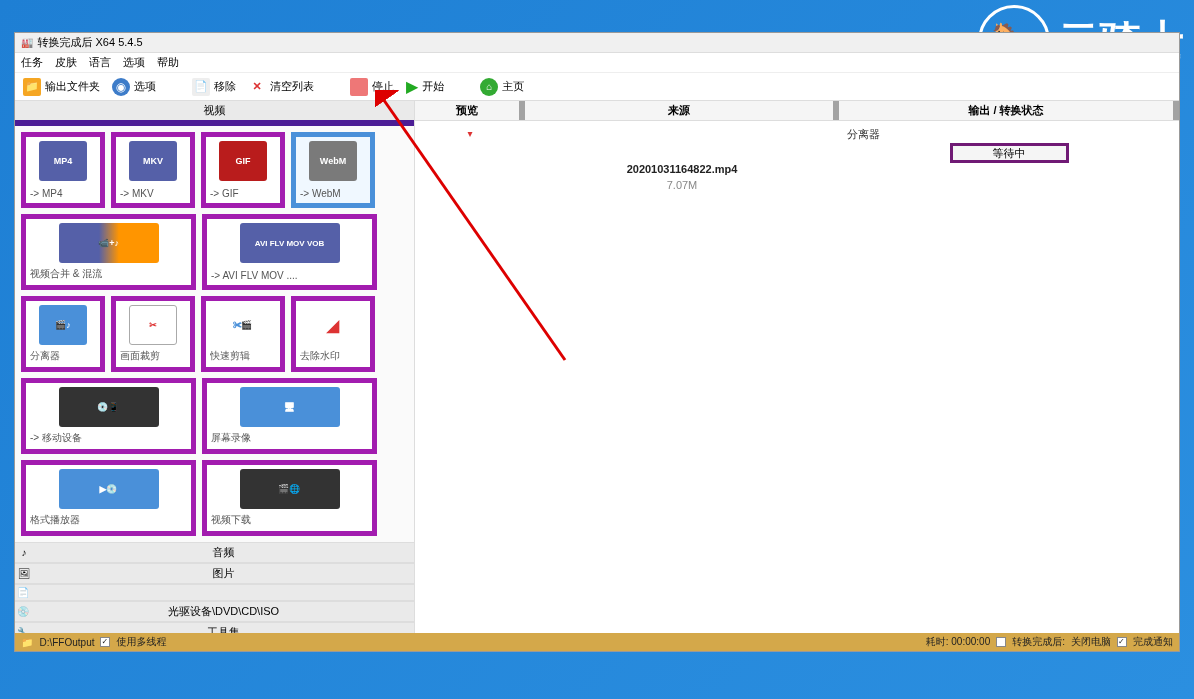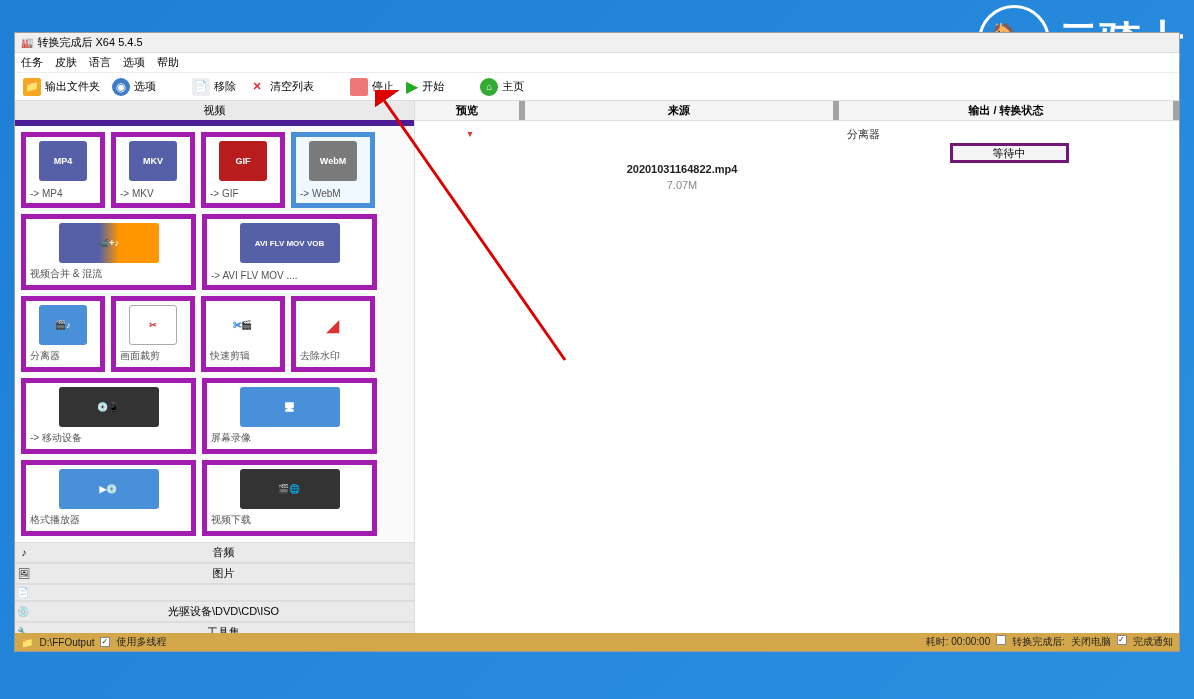--- a/index.html
+++ b/index.html
@@ -58,21 +58,21 @@
 .queue-rows { flex: 1; overflow: auto; }
 .queue-row { display: flex; padding: 4px 0; }
 .cell { font-size: 11px; text-align: center; padding: 2px; }
 .cell .fname { font-weight: bold; color: #222; margin-top: 36px; }
 .cell .fsize { color: #888; margin-top: 4px; }
 .red-arrow-icon { font-size: 10px; color: #d33; }
 .status-cell { background: #f5f5f5; border: 3px solid #701a75; padding: 1px 40px; }
 .separator-label { text-align: left; padding-left: 6px; color: #333; }
 .status-bar { height: 18px; background: #d4a84a; display: flex; align-items: center; font-size: 10px; padding: 0 6px; color: #222; }
 .status-left { display: flex; align-items: center; gap: 6px; }
-.status-right { margin-left: auto; display: flex; align-items: flex-start; gap: 6px; }
+.status-right { margin-left: auto; display: flex; align-items: center; gap: 6px; }
 .chk { width: 10px; height: 10px; background: #fff; border: 1px solid #888; display: inline-block; }
 .chk.checked::after { content: "✓"; font-size: 8px; line-height: 8px; display: block; }
 .red-arrow { position: absolute; top: 90px; left: 375px; pointer-events: none; z-index: 5; }
 </style>
 </head>
 <body>
 
 <div class="watermark">
   <div class="watermark-circle">🐎</div>
   <span>云骑士</span>

